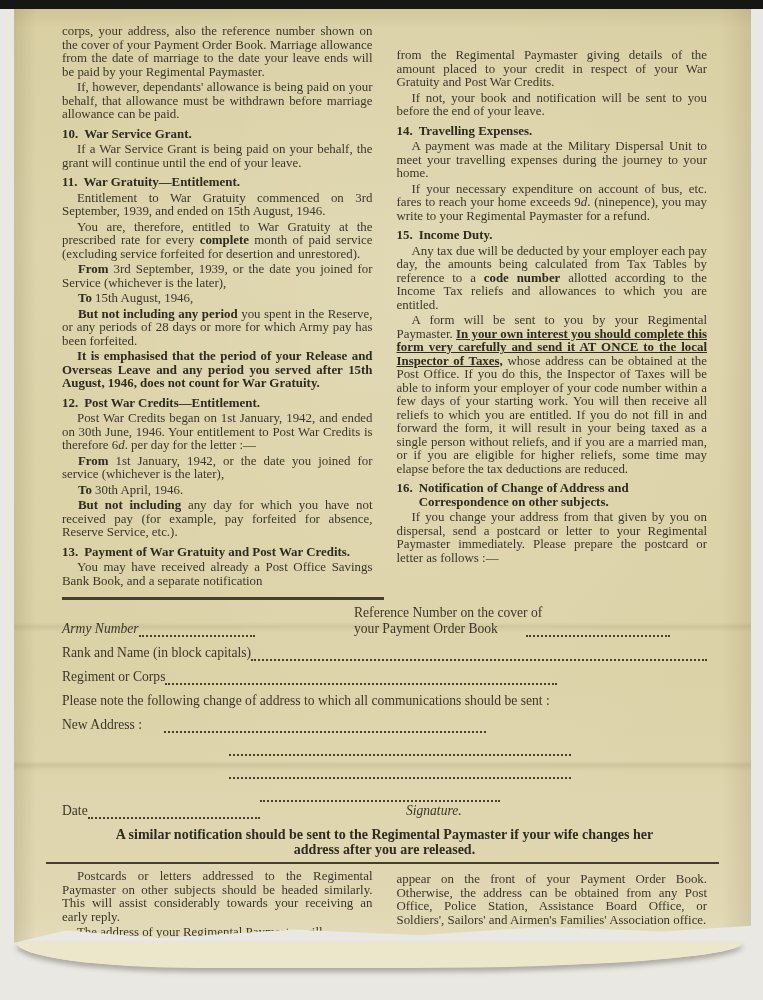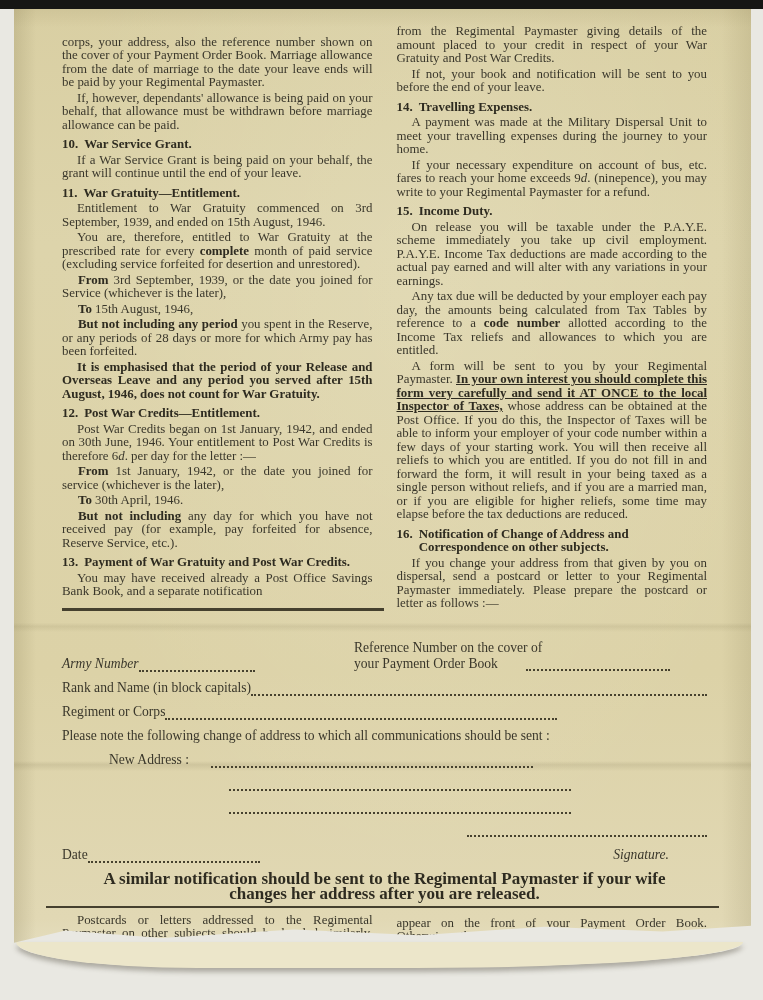--- a/index.html
+++ b/index.html
@@ -45,27 +45,27 @@
   .hn{flex:0 0 auto;padding-right:6px;}
   .ht{flex:1;text-align:left;}
   span.b{font-weight:bold;color:#2e2b20;}
   span.bu{font-weight:bold;color:#2e2b20;text-decoration:underline;}
   span.i{font-style:italic;}
   
   .form{padding:5px 44px 0 48px;font-size:13.6px;line-height:16px;color:#3a372b;}
   .frow{display:flex;align-items:flex-end;margin-bottom:8px;}
   .dots{display:inline-block;border-bottom:2px dotted #46412e;height:13px;flex:0 0 auto;}
   .r1-left{width:292px;display:flex;align-items:flex-end;font-style:italic;}
-  .r1-right{width:316px;margin-top:13px;}
-  .r1-right .line2{display:flex;gap:28px;}
+  .r1-right{width:316px;}
+  .r1-right .line2{display:flex;align-items:flex-end;gap:28px;}
   .grow{flex:1 1 auto;}
-  .na-label{margin-left:47px;}
+  .na-label{}
   .date-right{width:240px;display:flex;flex-direction:column;}
-  .sig{font-style:italic;text-align:right;padding-right:38px;margin-top:10px;}
-  .notice{font-weight:bold;color:#2e2b20;text-align:center;font-size:17px;line-height:15px;margin:4px 34px 5px;}
+  .sig{font-style:italic;text-align:right;padding-right:38px;margin-top:1px;}
+  .notice{font-weight:bold;color:#2e2b20;text-align:center;font-size:14px;line-height:15px;margin:4px 34px 5px;}
   .hr2{border:0;border-top:2px solid #45402e;margin:0 32px;}
   .cols.bottom{padding-top:6px;}
   .cols.bottom .col-left{border-bottom:none;padding-bottom:0;}
   .printline{display:flex;justify-content:space-between;padding:3px 58px 0 72px;font-size:9.6px;color:#4a4433;}
   .printcode{letter-spacing:.3px;}
   .refcode{font-weight:bold;}
 </style>
 </head>
 <body>
 
@@ -115,21 +115,20 @@
           <div class="h">
             <span class="hn">14.</span>
             <span class="ht">Travelling Expenses.</span>
           </div>
           <p><span>A payment was made at the Military Dispersal Unit to meet your travelling expenses during the journey to your home.</span></p>
           <p><span>If your necessary expenditure on account of bus, etc. fares to reach your home exceeds 9</span><span class="i">d</span><span>. (ninepence), you may write to your Regimental Paymaster for a refund.</span></p>
           <div class="h">
             <span class="hn">15.</span>
             <span class="ht">Income Duty.</span>
           </div>
-          <p><span>On release you will be taxable under the P.A.Y.E. scheme immediately you take up civil employment. P.A.Y.E. Income Tax deductions are made according to the actual pay earned and will alter with any variations in your earnings.</span></p>
           <p><span>Any tax due will be deducted by your employer each pay day, the amounts being calculated from Tax Tables by reference to a </span><span class="b">code number</span><span> allotted according to the Income Tax reliefs and allowances to which you are entitled.</span></p>
           <p><span>A form will be sent to you by your Regimental Paymaster.  </span><span class="bu">In your own interest you should complete this form very carefully and send it AT ONCE to the local Inspector of Taxes,</span><span> whose address can be obtained at the Post Office.  If you do this, the Inspector of Taxes will be able to inform your employer of your code number within a few days of your starting work. You will then receive all reliefs to which you are entitled.  If you do not fill in and forward the form, it will result in your being taxed as a single person without reliefs, and if you are a married man, or if you are eligible for higher reliefs, some time may elapse before the tax deductions are reduced.</span></p>
           <div class="h">
             <span class="hn">16.</span>
             <span class="ht">Notification of Change of Address and Correspondence on other subjects.</span>
           </div>
           <p><span>If you change your address from that given by you on dispersal, send a postcard or letter to your Regimental Paymaster immediately.  Please prepare the postcard or letter as follows :—</span></p>
         </div>
     </div>
 
@@ -167,21 +166,21 @@
         <span class="na-label">New Address :</span>
         <span class="dots" style="width:322px;margin-left:22px"></span>
       </div>
       <div class="frow">
         <span class="dots" style="width:342px;margin-left:167px"></span>
       </div>
       <div class="frow">
         <span class="dots" style="width:342px;margin-left:167px"></span>
       </div>
 
-      <div class="frow" style="justify-content:space-between">
+      <div class="frow" style="justify-content:flex-start">
         <div style="display:flex;align-items:flex-end">
           <span>Date</span>
           <span class="dots" style="width:172px"></span>
         </div>
         <div class="date-right">
           <span class="dots grow"></span>
           <span class="sig">Signature.</span>
         </div>
       </div>
 

